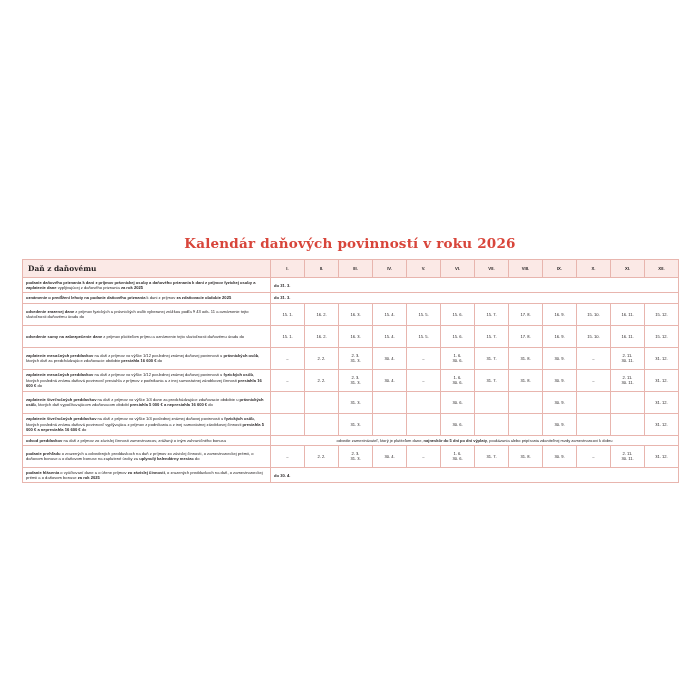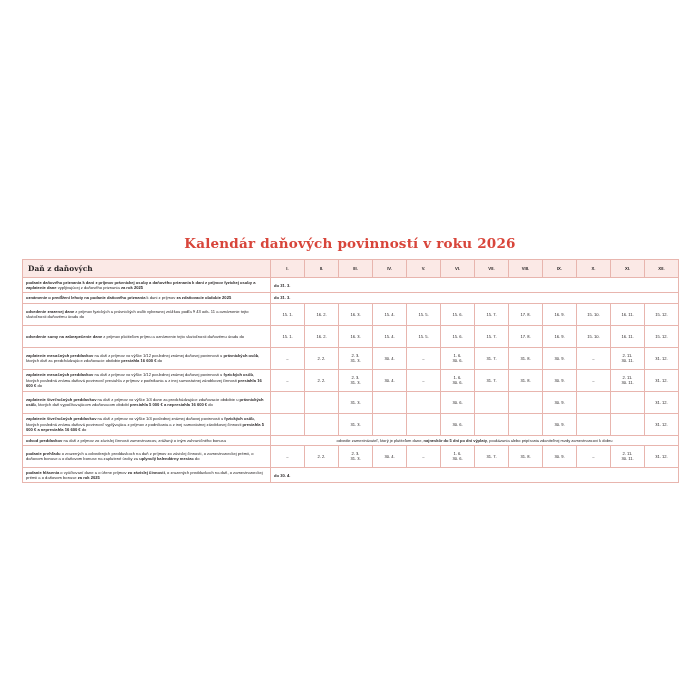--- a/index.html
+++ b/index.html
@@ -87,21 +87,21 @@
 <div id="page">
   <div class="doc-wrap">
     <div class="doc-title">Kalendár daňových povinností v roku 2026</div>
     <table class="cal">
       <colgroup>
         <col style="width:248px">
         <col span="12" style="width:34px">
       </colgroup>
       <tbody>
           <tr class="hdr-row">
-            <td class="hdr-label">Daň z daňových</td>
+            <td class="hdr-label">Daň z daňovému</td>
             <td>I.</td>
             <td>II.</td>
             <td>III.</td>
             <td>IV.</td>
             <td>V.</td>
             <td>VI.</td>
             <td>VII.</td>
             <td>VIII.</td>
             <td>IX.</td>
             <td>X.</td>

